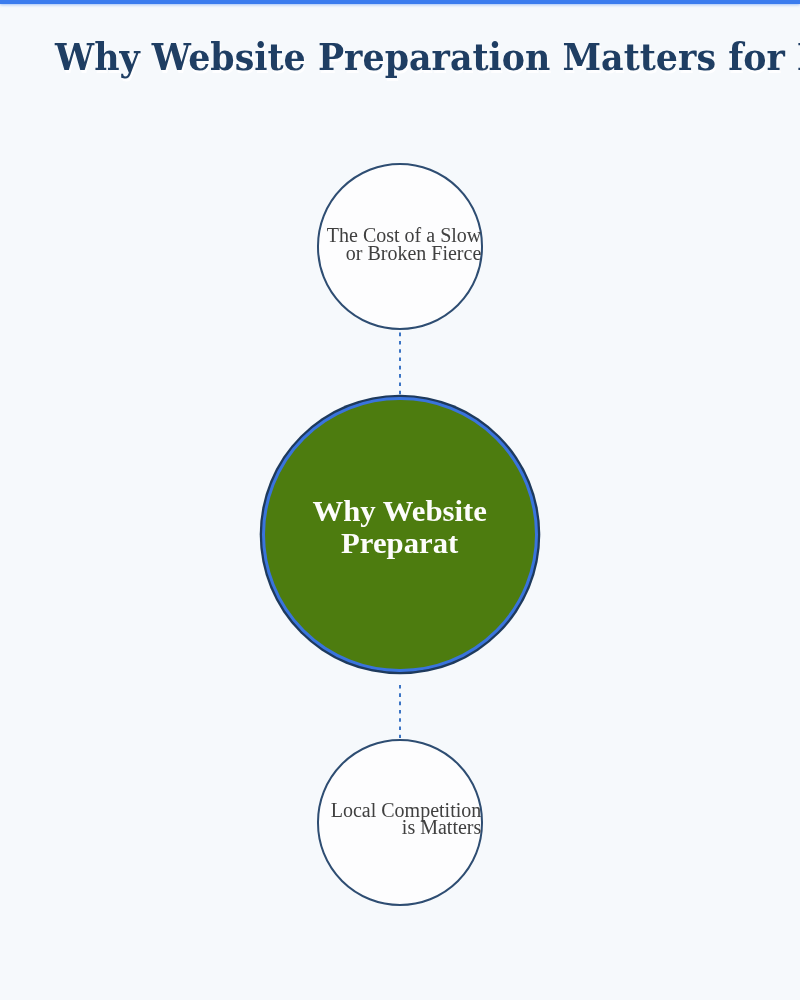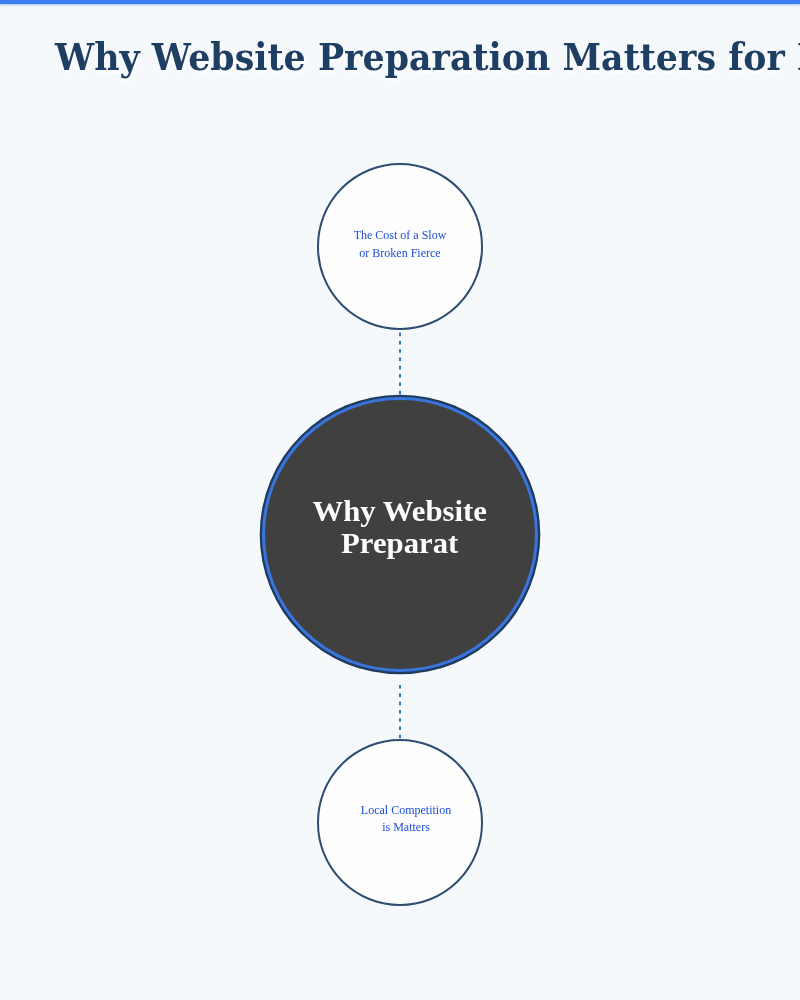--- a/index.html
+++ b/index.html
@@ -31,34 +31,34 @@
     position: absolute;
     border-radius: 50%;
     background: #fdfdfe;
     border: 2.2px solid #2e4d72;
     width: 166.6px; height: 166.6px;
   }
   .node.top  { left: 316.7px; top: 163.4px; }
   .node.bottom { left: 316.7px; top: 739px; }
   .node-label {
     position: absolute; left: 0; right: 0;
-    text-align: center;
+    text-align: right;
     font-family: "Liberation Serif", serif;
-    font-size: 12px;
+    font-size: 20px;
     line-height: 17.3px;
-    color: #1d4ed8;
+    color: #404040;
   }
   .node.top .node-label { top: 61.9px; }
   .node.bottom .node-label { top: 61.2px; margin-left: 12px; }
   .hub {
     position: absolute;
     left: 262.3px; top: 396.8px;
     width: 275.4px; height: 275.4px;
     border-radius: 50%;
-    background: #404040;
+    background: #4d7c0f;
     border: 3.2px solid #3a74dd;
     box-shadow: 0 0 0 2.3px #1e3a5c;
   }
   .hub-label {
     position: absolute; left: 0; right: 0;
     top: 95.8px;
     text-align: center;
     font-family: "Liberation Serif", serif;
     font-weight: bold;
     font-size: 28.6px;

